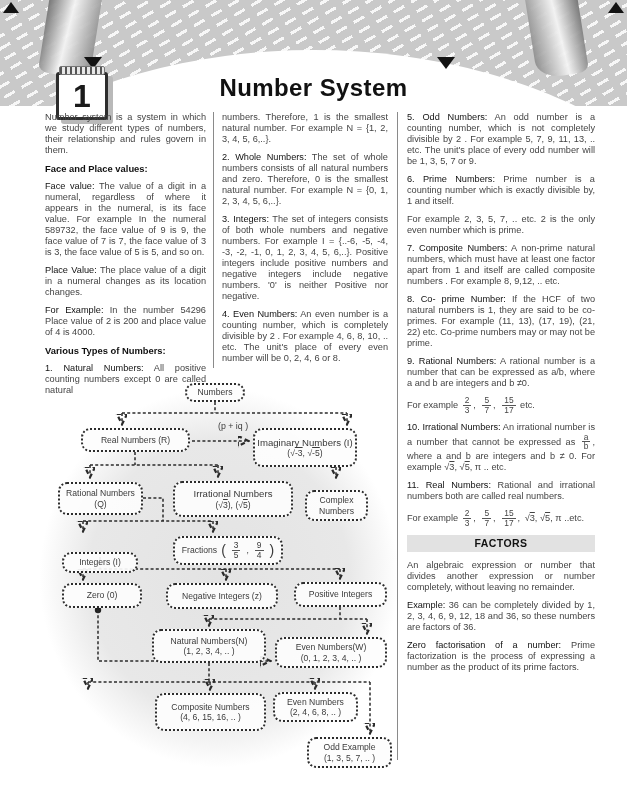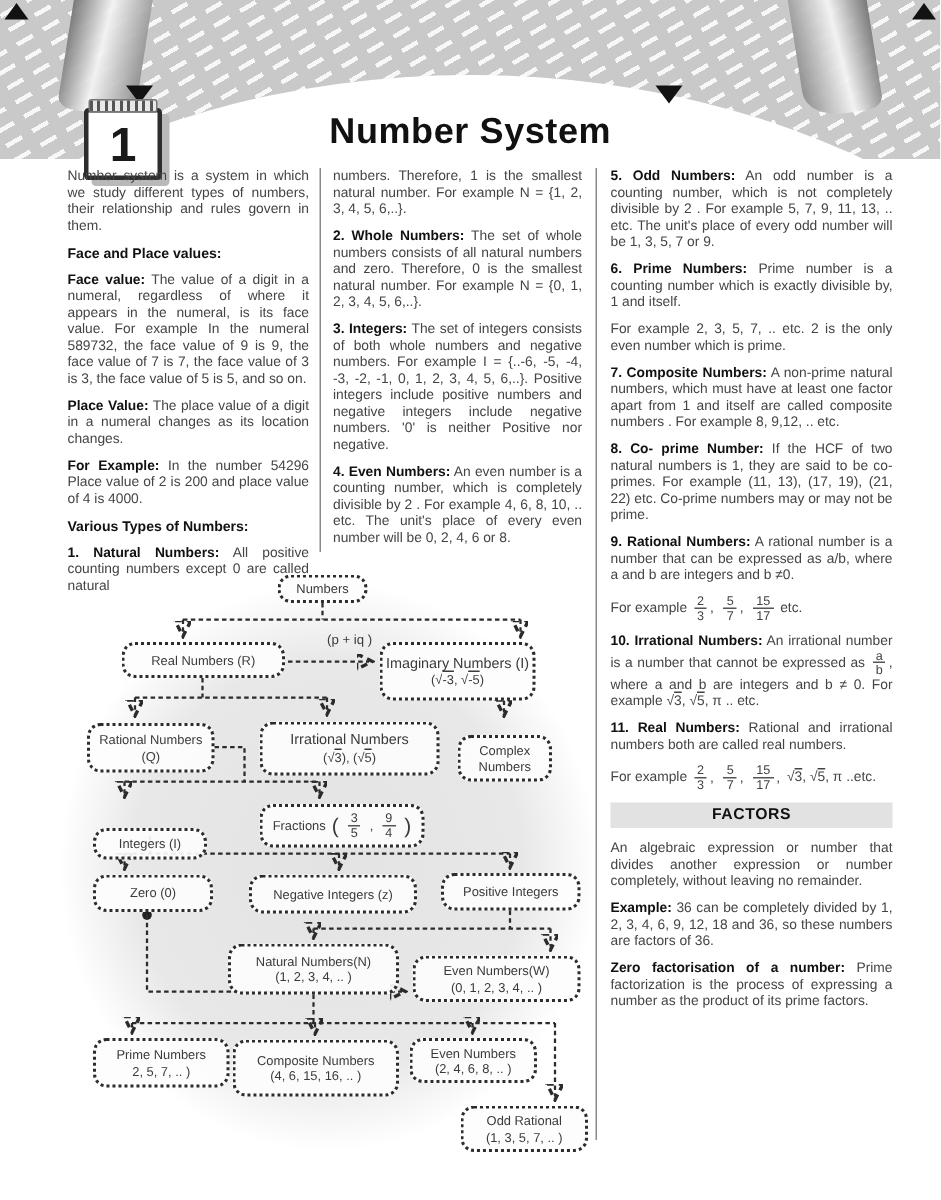--- a/index.html
+++ b/index.html
@@ -37,21 +37,21 @@
   .badge .rings { position:absolute; top:-9px; left:0px; right:0px; height:7px;
     background:repeating-linear-gradient(90deg,#555 0 2px,#e8e8e8 2px 5px);
     border:1px solid #777; border-radius:2px; }
   .badge .num { font-weight:bold; font-size:32px; color:#1a1a1a; line-height:1; }
   .title { position:absolute; left:0; right:0; top:74px; text-align:center;
     font-weight:bold; font-size:24px; color:#111; letter-spacing:.4px; }
   
   .col { position:absolute; top:112px; font-size:9.2px; line-height:11px; text-align:justify; }
   .col p { margin:0 0 7px 0; }
   .col .h { font-weight:bold; color:#111; font-size:9.4px; }
-  .lbl { font-weight:bold; color:#111; }
+  .lbl { font-weight:normal; color:#111; }
   .col1 { left:45px; width:161px; }
   .col2 { left:222px; width:166px; }
   .col3 { left:407px; width:188px; }
   .vdiv { position:absolute; width:1px; background:#8a8a8a; top:112px; }
   .d1 { left:213px; height:256px; }
   .d2 { left:397px; height:648px; }
   .factors-bar { background:#e2e2e2; text-align:center; font-weight:bold;
     font-size:10.5px; color:#111; padding:3px 0; margin:3px 0 8px 0; letter-spacing:.4px; }
   
   .frac { display:inline-flex; flex-direction:column; align-items:center;
@@ -265,31 +265,27 @@
         <span>Positive Integers</span>
       </div>
     <div class="node" style="left:114px; top:256px; width:114px; height:34px;">
       <span>Natural Numbers(N)</span>
         <span>(1, 2, 3, 4, .. )</span>
     </div>
     <div class="node" style="left:237px; top:264px; width:112px; height:31px;">
       <span>Even Numbers(W)</span>
         <span>(0, 1, 2, 3, 4, .. )</span>
     </div>
-    <div class="node" style="left:24px; top:319px; width:91px; height:33px;">
-      <span>Prime Numbers</span>
-        <span>2, 5, 7, .. )</span>
-    </div>
     <div class="node" style="left:117px; top:320px; width:111px; height:38px;">
       <span>Composite Numbers</span>
         <span>(4, 6, 15, 16, .. )</span>
     </div>
     <div class="node" style="left:235px; top:319px; width:85px; height:30px;">
       <span>Even Numbers</span>
         <span>(2, 4, 6, 8, .. )</span>
     </div>
     <div class="node" style="left:269px; top:364px; width:85px; height:31px;">
-      <span>Odd Rational</span>
+      <span>Odd Example</span>
         <span>(1, 3, 5, 7, .. )</span>
     </div>
   </div>
 
 </div>
 
 </body></html>

